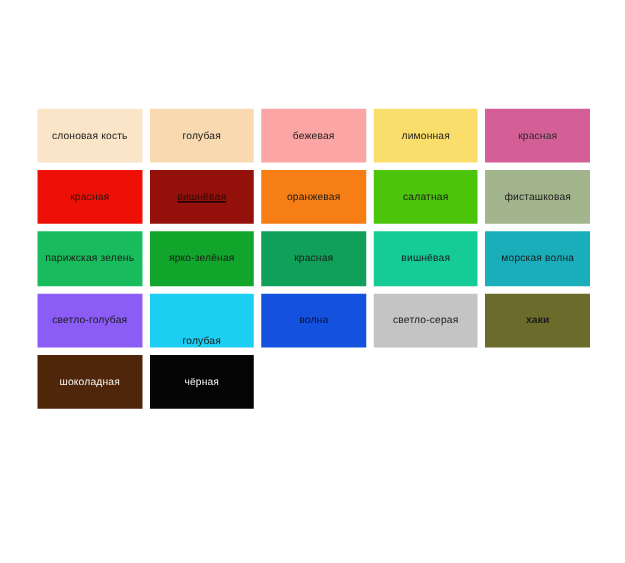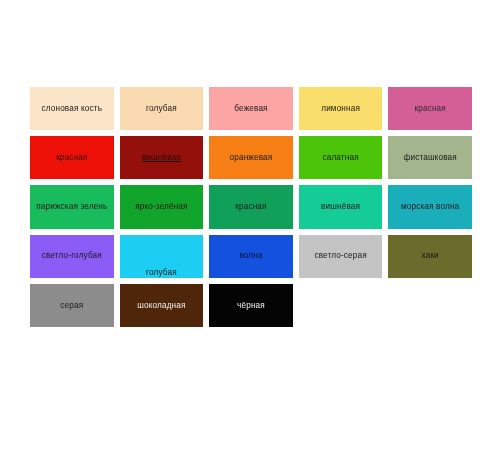--- a/index.html
+++ b/index.html
@@ -110,24 +110,21 @@
       <span class="swatch-label" style="color: rgb(26, 26, 26); margin-top: 34px;">голубая</span>
     </div>
     <div class="swatch" style="background-color: rgb(19, 81, 222);">
       <span class="swatch-label" style="color: rgb(10, 16, 48);">волна</span>
     </div>
 
     <div class="swatch" style="background-color: rgb(196, 196, 196);">
       <span class="swatch-label" style="color: rgb(26, 26, 26);">светло-серая</span>
     </div>
     <div class="swatch" style="background-color: rgb(107, 107, 43);">
-      <span class="swatch-label" style="color: rgb(26, 26, 26);">хаки</span>
-    </div>
-    <div class="swatch" style="background-color: rgb(140, 140, 140);">
-      <span class="swatch-label" style="color: rgb(26, 26, 26);">серая</span>
+      <span class="swatch-label" style="color: rgb(26, 26, 26); font-weight: bold;">хаки</span>
     </div>
     <div class="swatch" style="background-color: rgb(80, 38, 10);">
       <span class="swatch-label" style="color: rgb(242, 242, 242);">шоколадная</span>
     </div>
     <div class="swatch" style="background-color: rgb(4, 4, 4);">
       <span class="swatch-label" style="color: rgb(242, 242, 242);">чёрная</span>
     </div>
 
   </div>
 </div>

